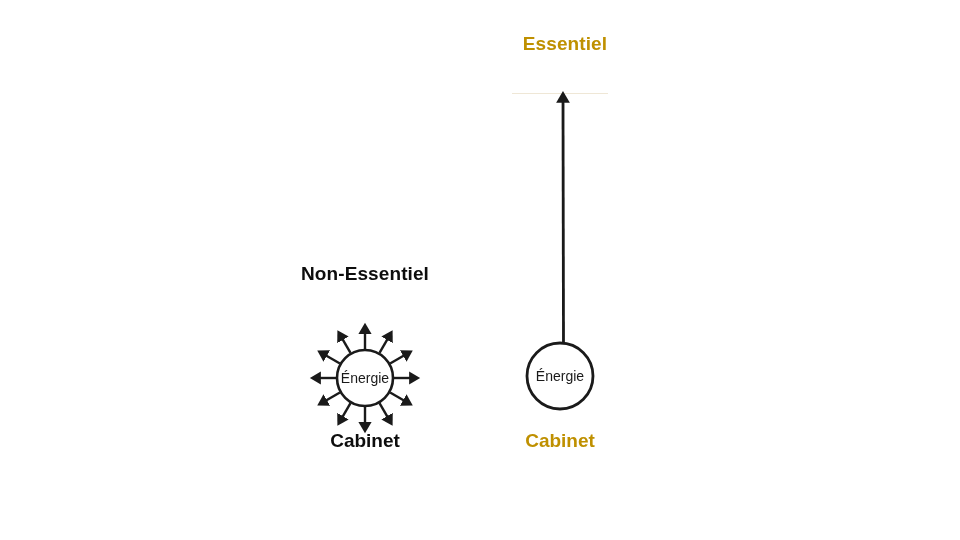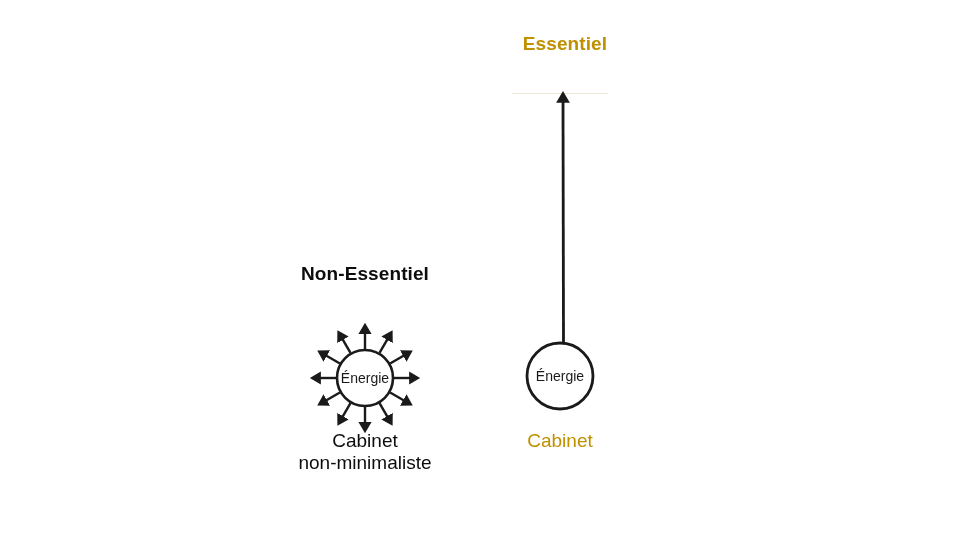--- a/index.html
+++ b/index.html
@@ -48,21 +48,21 @@
     font-size: 19px;
     font-weight: bold;
     color: #0d0d0d;
     letter-spacing: 0.1px;
     white-space: nowrap;
   }
 
   
   .caption {
     font-size: 19px;
-    font-weight: normal;
+    font-weight: bold;
     line-height: 22px;
     text-align: center;
     white-space: nowrap;
   }
   .caption-left {
     left: 245px;
     top: 430px;
     width: 240px;
     color: #0d0d0d;
   }
@@ -137,20 +137,19 @@
       <text class="circle-label" x="560" y="381" text-anchor="middle">Énergie</text>
     </g>
   </svg>
 
   <div class="abs heading-essential">Essentiel</div>
 
   <div class="abs heading-nonessential">Non-Essentiel</div>
 
   <div class="abs caption caption-left">
     <div>Cabinet</div>
-    <div>non-minimaliste</div>
   </div>
 
   <div class="abs caption caption-right">
     <div>Cabinet</div>
   </div>
 
 </div>
 
 </body></html>

